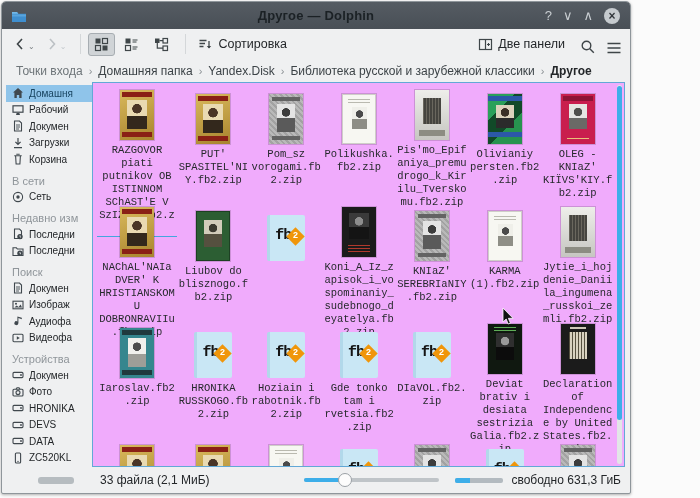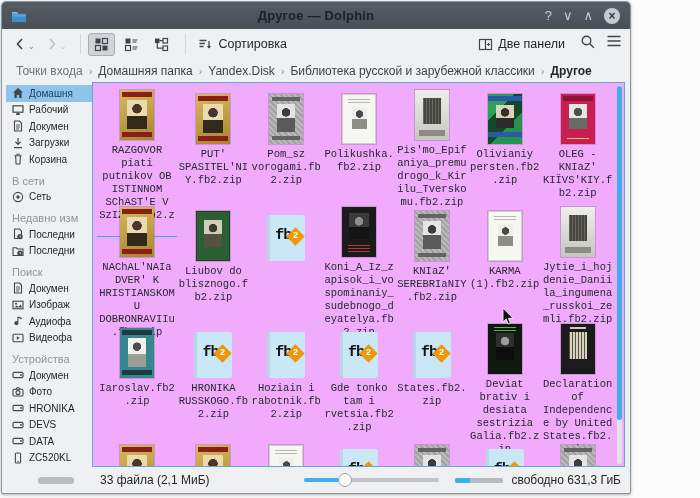--- a/index.html
+++ b/index.html
@@ -24,21 +24,21 @@
   .nav-btn { display:flex; align-items:flex-end; padding:2px 3px; margin-right:4px; }
   .nav-btn svg { display:block; }
   .caret { font-size:8px; color:#7a8084; margin-left:1px; line-height:8px; }
   .caret.dis { color:#c3c8cc; }
   .tsep { width:1px; height:20px; background:#d4d7d9; margin:0 7px; }
   .viewbtn { width:27px; height:23px; display:flex; align-items:center; justify-content:center;
     border-radius:3px; margin-right:3px; border:1px solid transparent; }
   .viewbtn.pressed { background:#d0d4d7; border-color:#a7adb2; }
   .tool-lbl-btn { display:flex; align-items:center; gap:5px; padding:3px 5px; }
   .tool-lbl { font-size:12.5px; color:#232629; }
-  .toolbar-right { margin-left:auto; display:flex; align-items:flex-start; gap:10px; }
+  .toolbar-right { margin-left:auto; display:flex; align-items:flex-end; gap:10px; }
   
   .crumbbar { height:23px; display:flex; align-items:center; padding:0 12px; flex:0 0 auto; }
   .crumb { font-size:12px; color:#3c4347; padding:0 2px; white-space:nowrap; }
   .crumb.first { color:#6e7579; }
   .crumb.last { font-weight:bold; color:#232629; }
   .crumb-sep { color:#8a9094; font-size:11px; padding:0 4px; }
   
   .main { flex:1 1 auto; display:flex; padding-left:4px; overflow:hidden; }
   .sidebar { width:86px; flex:0 0 auto; padding-top:3px; overflow:hidden; }
   .sb-header { font-size:11px; color:#8f959a; margin:7px 0 2px 6px; white-space:nowrap; }
@@ -565,21 +565,21 @@
               </div>
             </div>
             <div class="caption">Gde tonko tam i rvetsia.fb2.zip</div>
           </div>
           <div class="file-item">
             <div class="cover-wrap">
               <div class="cover cv-fb2">
                 <div class="pt"></div>
               </div>
             </div>
-            <div class="caption">States.fb2.zip</div>
+            <div class="caption">DIaVOL.fb2.zip</div>
           </div>
           <div class="file-item">
             <div class="cover-wrap">
               <div class="cover cv-darkgreen2">
                 <div class="pt"></div>
               </div>
             </div>
             <div class="caption">Deviat brativ i desiata sestrizia Galia.fb2.zip</div>
           </div>
           <div class="file-item">

